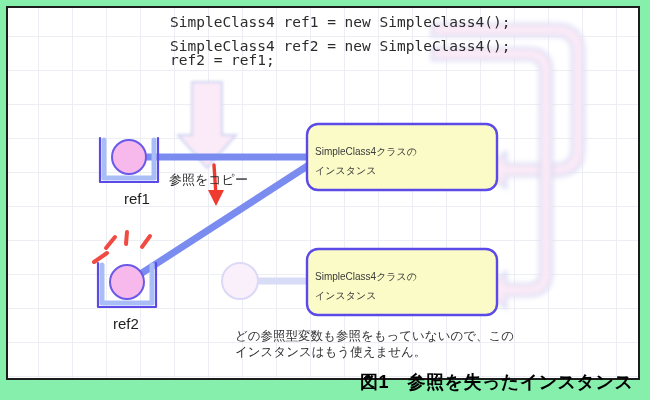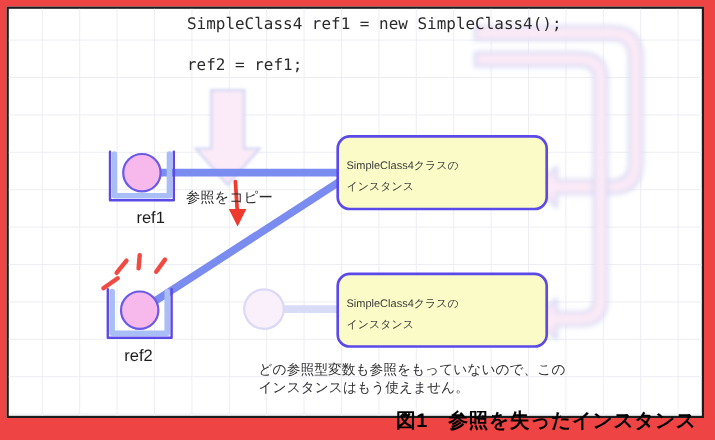--- a/index.html
+++ b/index.html
@@ -1,19 +1,19 @@
 <!DOCTYPE html>
 <html><head>
 <meta charset="utf-8">
 <style>
   html,body{margin:0;padding:0;background:#fff;}
   body{width:650px;height:400px;overflow:hidden;
        font-family:"Liberation Sans","DejaVu Sans",sans-serif;}
 
-  #figure{position:relative;width:650px;height:400px;background:#ef4444;}
+  #figure{position:relative;width:650px;height:400px;background:#86efac;}
 
   
   #frame{position:absolute;left:6px;top:6px;width:634px;height:374px;
          border:2px solid #1c1c1c;box-sizing:border-box;background:#ffffff;}
 
   
   #grid{position:absolute;left:8px;top:8px;width:630px;height:370px;
         background-image:
           linear-gradient(to right,#eceef3 1px,transparent 1px),
           linear-gradient(to bottom,#eceef3 1px,transparent 1px);
@@ -100,20 +100,21 @@
       <line x1="142" y1="247" x2="150" y2="236"></line>
     </g>
 
     <g>
       <line x1="214" y1="165" x2="216" y2="196" stroke="#ef3a30" stroke-width="3.4" stroke-linecap="round"></line>
       <path d="M216,206 L208,190 L224,190 Z" fill="#ef3a30"></path>
     </g>
   </svg>
 
   <div class="codeline" style="left:170px;top:14px;">SimpleClass4 ref1 = new SimpleClass4();</div>
+  <div class="codeline" style="left:170px;top:38px;">SimpleClass4 ref2 = new SimpleClass4();</div>
   <div class="codeline" style="left:170px;top:52px;">ref2 = ref1;</div>
 
   <div class="boxtext" style="left:315px;top:142px;width:180px;">SimpleClass4クラスの
 インスタンス</div>
   <div class="boxtext" style="left:315px;top:267px;width:180px;">SimpleClass4クラスの
 インスタンス</div>
 
   <div class="varlabel" style="left:110px;top:190px;margin-left:14px;">ref1</div>
   <div class="varlabel" style="left:113px;top:315px;">ref2</div>
 

